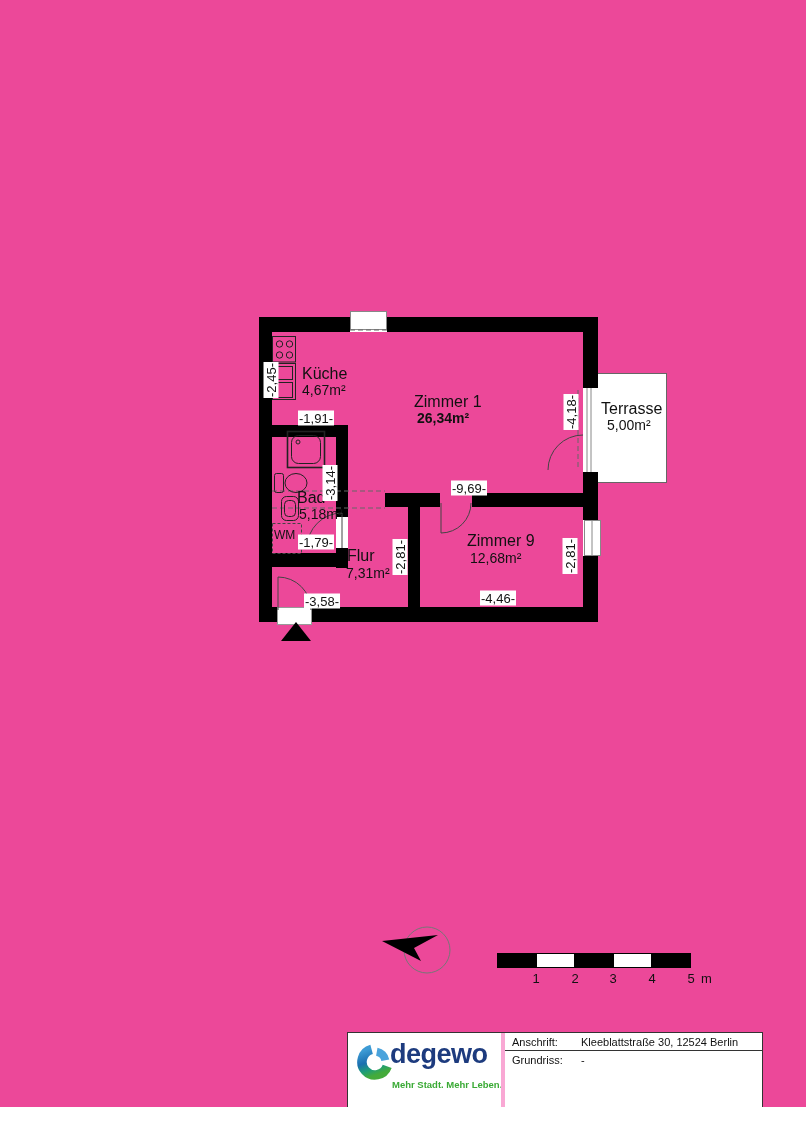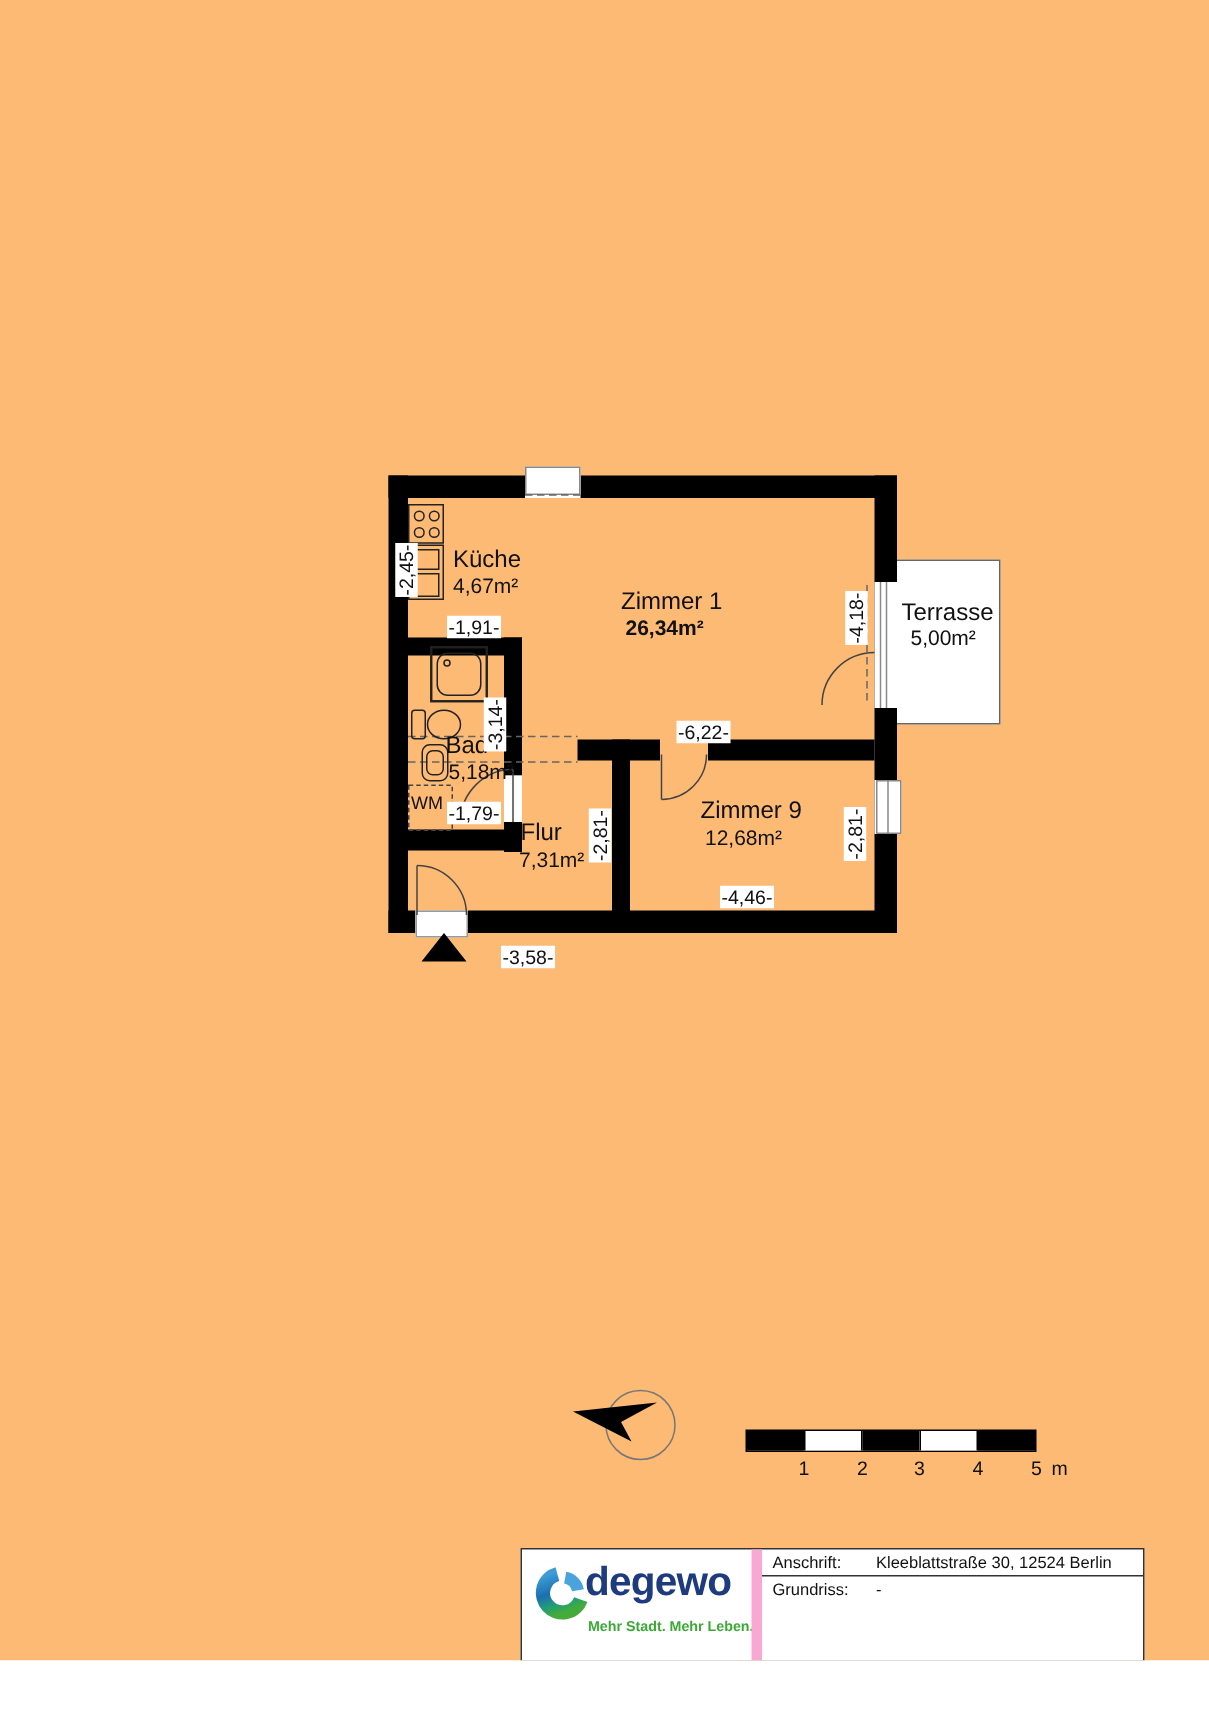--- a/index.html
+++ b/index.html
@@ -1,16 +1,16 @@
 <!DOCTYPE html>
 <html><head>
 <meta charset="utf-8">
 <style>
   html,body{margin:0;padding:0;background:#fff;}
-  .page{position:relative;width:806px;height:1107px;background:#fdba74;overflow:hidden;
+  .page{position:relative;width:806px;height:1107px;background:#ec4899;overflow:hidden;
         font-family:"Liberation Sans","DejaVu Sans",sans-serif;color:#111;}
   .wall{position:absolute;background:#000;}
   .carve{position:absolute;background:#fff;}
   .frame{position:absolute;background:#fff;border:1px solid #888;box-sizing:border-box;}
   svg.overlay{position:absolute;left:0;top:0;pointer-events:none;}
   .room-name{position:absolute;font-size:16px;white-space:nowrap;}
   .room-area{position:absolute;font-size:14px;white-space:nowrap;text-align:center;}
   .dim{position:absolute;font-size:13px;white-space:nowrap;background:#fff;padding:0 1px;
        transform:translate(-50%,-50%);}
   .dim.v{transform:translate(-50%,-50%) rotate(-90deg);}
@@ -22,21 +22,21 @@
   .scalebar .seg{flex:1 1 0;}
   .seg.b{background:#000;}
   .seg.w{background:#fff;border-left:1px solid #000;border-right:1px solid #000;box-sizing:border-box;}
   .tick{position:absolute;top:971px;font-size:13px;transform:translateX(-50%);}
   .unit{position:absolute;top:971px;font-size:13px;}
   
   .tblock{position:absolute;left:347px;top:1032px;width:416px;height:76px;
           border:1px solid #333;box-sizing:border-box;background:#fff;}
   .tblock .logo-cell{position:absolute;left:0;top:0;width:153px;height:74px;}
   .tblock .grid{position:absolute;left:153px;top:0;width:261px;height:74px;
-                border-left:7px solid #f9a8d4;box-sizing:border-box;}
+                border-left:4px solid #f9a8d4;box-sizing:border-box;}
   .trow{position:relative;height:18px;line-height:18px;font-size:11px;
         border-bottom:1px solid #333;box-sizing:border-box;}
   .trow:last-child{border-bottom:none;}
   .trow .lab{position:absolute;left:7px;top:0;}
   .trow .val{position:absolute;left:76px;top:0;}
   .trow.disc{padding-left:7px;}
   .brand{position:absolute;left:42px;top:6px;font-size:27px;font-weight:bold;
          color:#1d3b7e;letter-spacing:-0.5px;}
   .tagline{position:absolute;left:44px;top:46px;font-size:9.5px;font-weight:bold;color:#3aaa35;white-space:nowrap;}
 </style>
@@ -140,25 +140,25 @@
   <div class="room-area" style="left:299px;top:506px;">5,18m²</div>
   <div class="room-name" style="left:347px;top:547px;">Flur</div>
   <div class="room-area" style="left:346px;top:565px;">7,31m²</div>
   <div class="room-name" style="left:467px;top:532px;">Zimmer 9</div>
   <div class="room-area" style="left:470px;top:550px;">12,68m²</div>
   <div class="wm-label" style="left:274px;top:528px;">WM</div>
 
   <div class="dim v" style="left:271px;top:380px;">-2,45-</div>
   <div class="dim" style="left:316px;top:418px;">-1,91-</div>
   <div class="dim v" style="left:571px;top:412px;">-4,18-</div>
-  <div class="dim" style="left:469px;top:488px;">-6,22-</div>
+  <div class="dim" style="left:469px;top:488px;">-9,69-</div>
   <div class="dim v" style="left:330px;top:483px;">-3,14-</div>
   <div class="dim" style="left:316px;top:542px;">-1,79-</div>
   <div class="dim v" style="left:400px;top:557px;">-2,81-</div>
-  <div class="dim" style="left:352px;top:601px;margin-top:37px;">-3,58-</div>
+  <div class="dim" style="left:322px;top:601px;">-3,58-</div>
   <div class="dim v" style="left:570px;top:556px;">-2,81-</div>
   <div class="dim" style="left:498px;top:598px;">-4,46-</div>
 
   <div class="scalebar">
     <div class="seg b"></div>
     <div class="seg w"></div>
     <div class="seg b"></div>
     <div class="seg w"></div>
     <div class="seg b"></div>
   </div>

